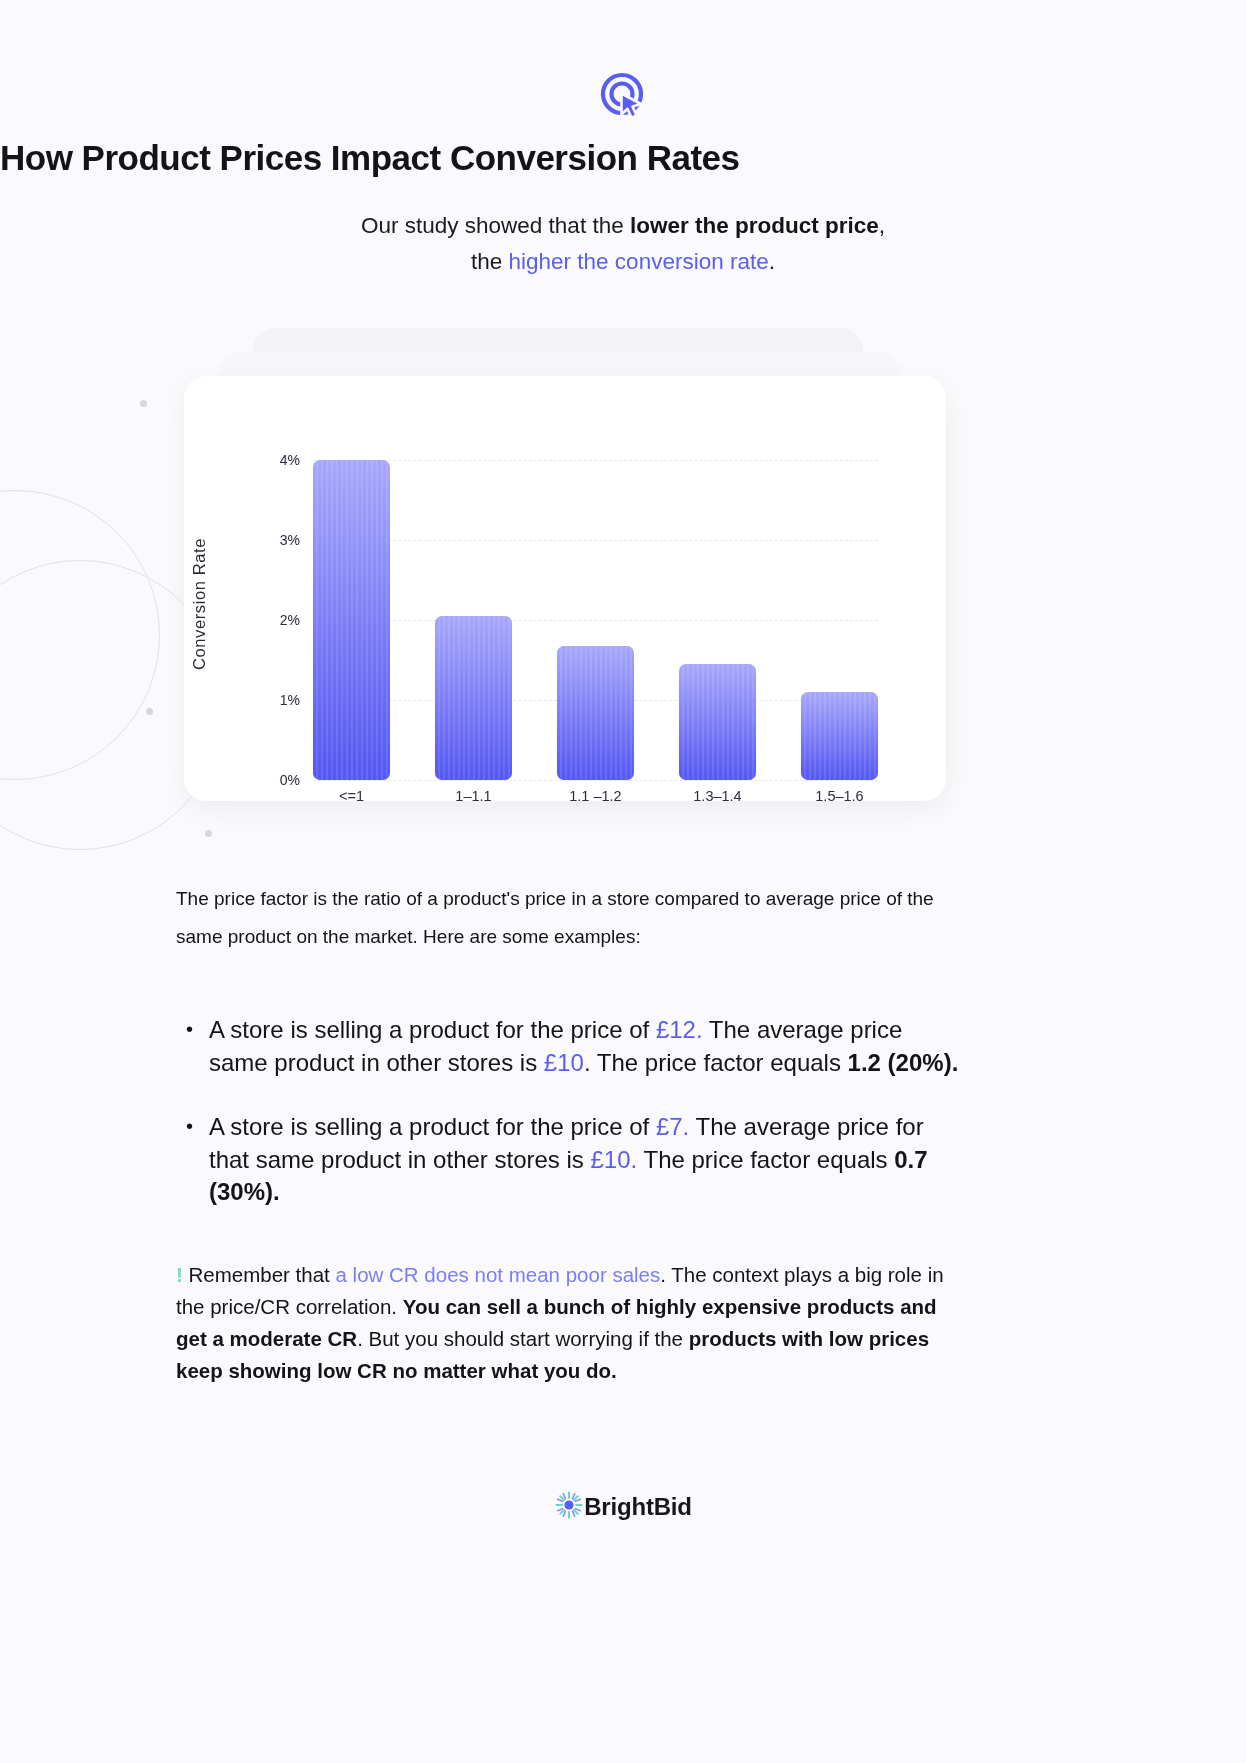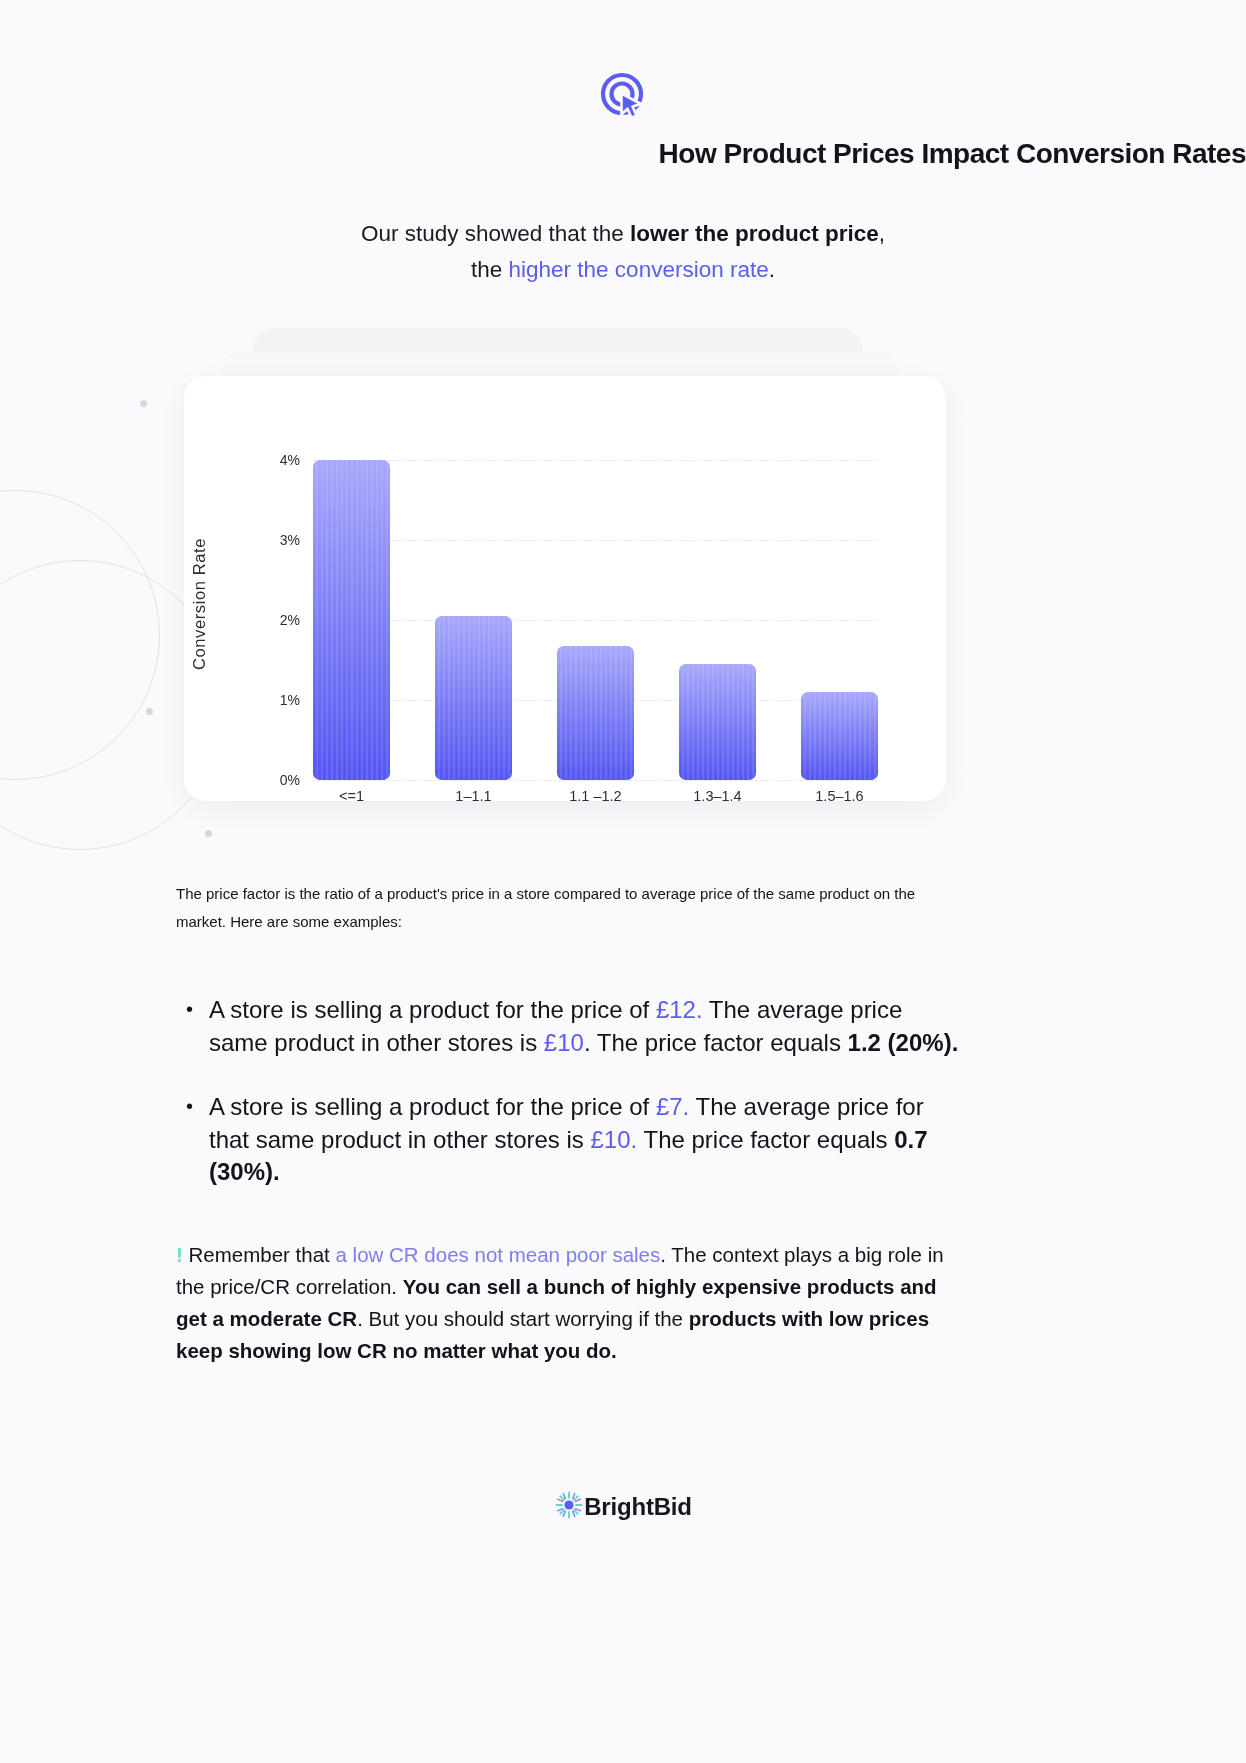--- a/index.html
+++ b/index.html
@@ -43,29 +43,29 @@
   .logo-icon {
     position: absolute;
     left: 0; right: 0; top: 68px;
     margin: 0 auto;
     width: 56px; height: 56px;
     display: flex; align-items: center; justify-content: center;
   }
   h1.title {
     position: absolute;
     left: 0; right: 0; top: 138px;
-    text-align: right;
-    font-size: 28px;
+    text-align: left;
+    font-size: 35px;
     font-weight: 700;
     letter-spacing: -0.5px;
     color: #15131a;
   }
   .subtitle {
     position: absolute;
-    left: 0; right: 0; top: 216px;
+    left: 0; right: 0; top: 208px;
     text-align: center;
     font-size: 22.5px;
     line-height: 36px;
     color: #1b1a21;
   }
   .subtitle b { font-weight: 700; color: #15131a; }
   .accent { color: #5a5ef0; font-weight: 400; }
 
   
   .card-back2 {
@@ -178,22 +178,22 @@
     color: #3c4257;
   }
 
   
   .body-wrap {
     position: absolute;
     left: 176px; top: 880px;
     width: 790px;
   }
   .para {
-    font-size: 15px;
-    line-height: 28px;
+    font-size: 19px;
+    line-height: 38px;
     color: #15131a;
     margin-top: 0;
   }
   .bullets {
     margin-top: 58px;
     list-style: none;
   }
   .bullets li {
     position: relative;
     font-size: 24px;

